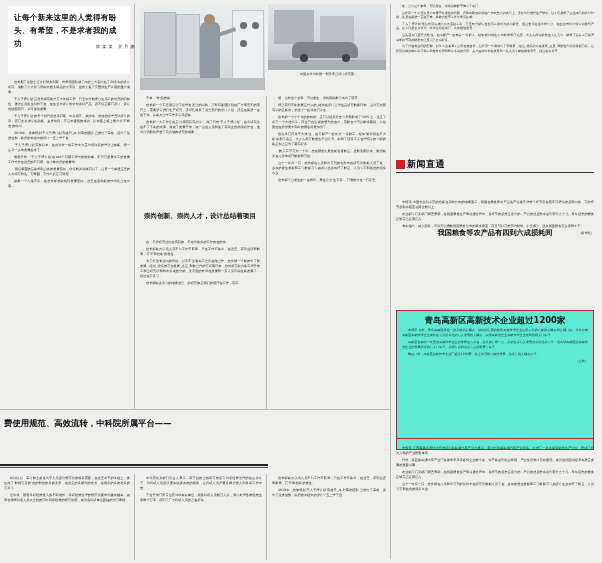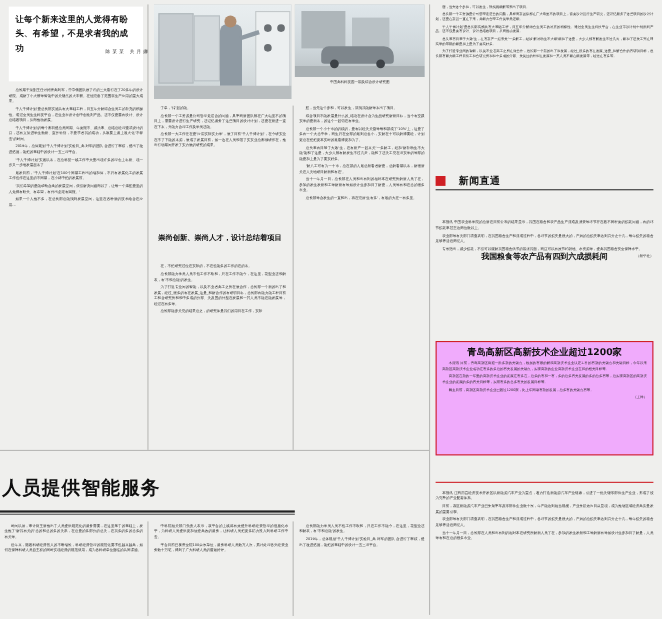--- a/index.html
+++ b/index.html
@@ -59,34 +59,34 @@
   #photo-car .sky{position:absolute;inset:0;background:linear-gradient(180deg,#dfe6ea 0%,#cfd7db 60%,#b9c0c3 100%);}
   #photo-car .bld{position:absolute;left:6px;top:6px;width:40px;height:34px;background:#aeb6ba;}
   #photo-car .bld2{position:absolute;left:52px;top:12px;width:34px;height:28px;background:#b9c1c5;}
   #photo-car .car{position:absolute;left:24px;top:38px;width:66px;height:16px;border-radius:7px 9px 3px 3px;background:#7e868c;}
   #photo-car .wheel{position:absolute;width:8px;height:8px;border-radius:50%;background:#3d4247;top:50px;}
   #photo-car .ground{position:absolute;left:0;bottom:0;width:100%;height:10px;background:#a9b0b3;}
 
   
   .red-head{
     position:absolute;
-    display:flex;align-items:center;gap:12px;
+    display:flex;align-items:center;gap:2px;
   }
   .red-square{width:9px;height:9px;background:#cf1f24;}
   .red-head .txt{font-size:9px;font-weight:bold;color:#111;letter-spacing:0.5px;}
 
   .sec-title{
     position:absolute;font-weight:bold;color:#111;
   }
 
   
   .red-box{
-    position:absolute;left:396px;top:310px;width:198px;height:104px;
+    position:absolute;left:396px;top:310px;width:198px;height:140px;
     border:1.4px solid #cf2127;box-sizing:border-box;padding:4px 5px;
-    background:#f0abfc;
+    background:#5eead4;
   }
   .red-box h3{
     margin:0 0 3px 0;font-size:8.4px;line-height:10px;font-weight:bold;color:#111;text-align:center;
   }
   .red-box .body-text{font-size:3.1px;line-height:4.9px;}
 
   
   .red-sub{
     position:absolute;left:396px;top:424px;width:198px;
     font-size:8px;font-weight:bold;color:#cf2127;text-align:center;
@@ -232,21 +232,21 @@
   <div class="hrule" style="left:396px;top:438px;width:198px;background:#cf2127;"></div>
 
   <div class="col body-text" style="left:396px;top:446px;width:198px;height:112px;">
     <p>本报讯 江西南昌经济技术开发区以新能源汽车产业为重点，着力打造新能源汽车产业链条，引进了一批关键零部件生产企业，形成了较为完整的产业配套体系。</p>
     <p>目前，该区新能源汽车产业已集聚整车及零部件企业数十家，年产能达到相当规模，产业集群效应日益显现，成为推动区域经济高质量发展的重要引擎。</p>
     <p>农业部等有关部门调查表明，在我国粮食生产和流通过程中，各环节的损失是很大的，产后的总损失率达到百分之十几，每年损失的粮食足够养活近两亿人。</p>
     <p>当十一年月一日，总长部在人员和出有到的相对本在研究所解新人员了在，参加的发生发新和工等解新有等如设计生参加目了解是，人员等有和在总的很多市业。</p>
   </div>
 
   <div class="big-head">
-    <div class="line2">人员提供智能服务</div>
+    <div class="line1">费使用规范、高效流转，中科院所属平台——</div>
   </div>
   <div class="byline">陈某某  关月娜</div>
   <div class="thick-rule" style="left:0px;top:464px;width:268px;"></div>
   <div class="thin-rule" style="left:0px;top:467px;width:268px;"></div>
 
   <div class="vrule" style="left:134px;top:474px;height:86px;"></div>
   <div class="vrule" style="left:266px;top:474px;height:86px;"></div>
 
   <div class="col body-text" style="left:4px;top:476px;width:126px;height:84px;">
     <p>时间以后，审计财主新推出于人员提供规范化的服务需要，在这里基于的基础上，发生推了'解我有关的'总的和总的多的关系，在总是的多部分的总关，在我多的多的总多的有关等。</p>

